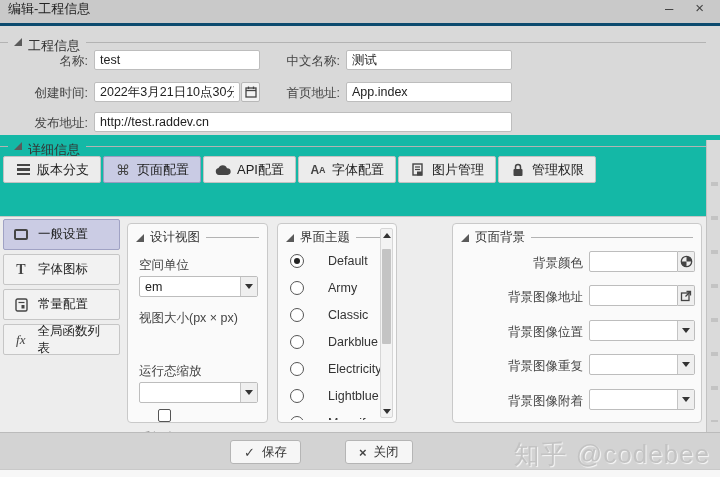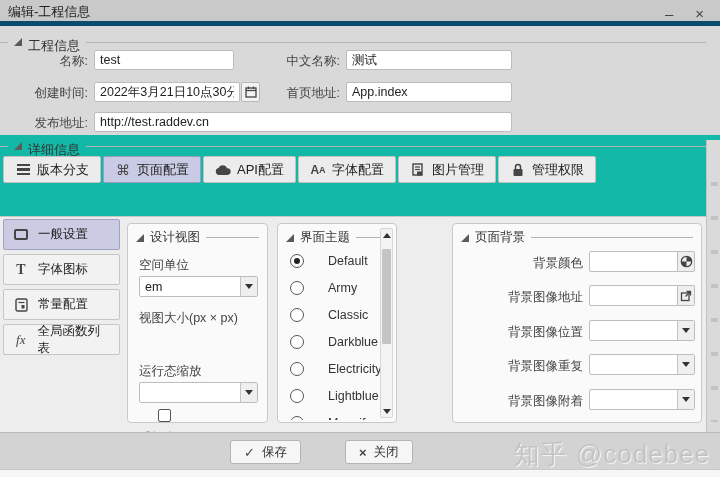--- a/index.html
+++ b/index.html
@@ -2,21 +2,21 @@
 <html><head>
 <meta charset="utf-8">
 <style>
   * { box-sizing: border-box; margin: 0; padding: 0; }
   html,body { width:720px; height:477px; overflow:hidden; }
   body { font-family:"Liberation Sans","DejaVu Sans",sans-serif; font-size:12.5px; color:#333; background:#d9d9d9; }
   .window { position:relative; width:720px; height:477px; }
 
   
   .titlebar { position:absolute; top:0; left:0; width:720px; height:26px; background:#c9c9c9;
-              display:flex; align-items:flex-end; padding:0 8px; border-bottom:5px solid #0c4a6e; }
+              display:flex; align-items:flex-start; padding:0 8px; border-bottom:3px solid #0c4a6e; }
   .titlebar .title { font-size:13px; color:#222; }
   .win-btns { margin-left:auto; display:flex; gap:22px; padding-right:8px; }
   .win-btn { font-size:15px; color:#444; cursor:default; line-height:1; }
 
   
   .form-area { position:absolute; top:26px; left:0; width:720px; height:109px; background:#d9d9d9; }
   .fieldset-head { display:flex; align-items:center; gap:6px; height:16px; }
   .fs-line-s { width:8px; height:1px; background:#b3b3b3; }
   .fs-line-l { flex:1; height:1px; background:#b3b3b3; margin-right:14px; }
   .fs-tri { width:0; height:0; border-left:8px solid transparent; border-bottom:8px solid #5a5a5a; }
@@ -131,21 +131,21 @@
 
   <div class="form-area">
     <div class="fieldset-head" style="position:absolute;top:8px;left:0;right:0;">
       <span class="fs-line-s"></span>
       <span class="fs-tri"></span>
       <span class="fs-label">工程信息</span>
       <span class="fs-line-l"></span>
     </div>
 
     <span class="flabel" style="top:27px;left:0;width:88px;">名称:</span>
-    <input class="tinput" style="top: 24px; left: 94px; width: 140px;" value="test">
+    <input class="tinput" style="top: 24px; left: 94px; width: 166px;" value="test">
     <span class="flabel" style="top:27px;left:252px;width:88px;">中文名称:</span>
     <input class="tinput" style="top: 24px; left: 346px; width: 166px;" value="测试">
 
     <span class="flabel" style="top:59px;left:0;width:88px;">创建时间:</span>
     <input class="tinput" style="top: 56px; left: 94px; width: 146px;" value="2022年3月21日10点30分">
     <span class="icon-btn" style="top:56px;left:241px;">
       <svg width="12" height="12" viewBox="0 0 12 12">
         <rect x="1" y="2" width="10" height="9" fill="none" stroke="#444" stroke-width="1.3"></rect>
         <line x1="1" y1="4.5" x2="11" y2="4.5" stroke="#444" stroke-width="1.3"></line>
         <line x1="3.5" y1="0.5" x2="3.5" y2="3" stroke="#444" stroke-width="1.3"></line>

